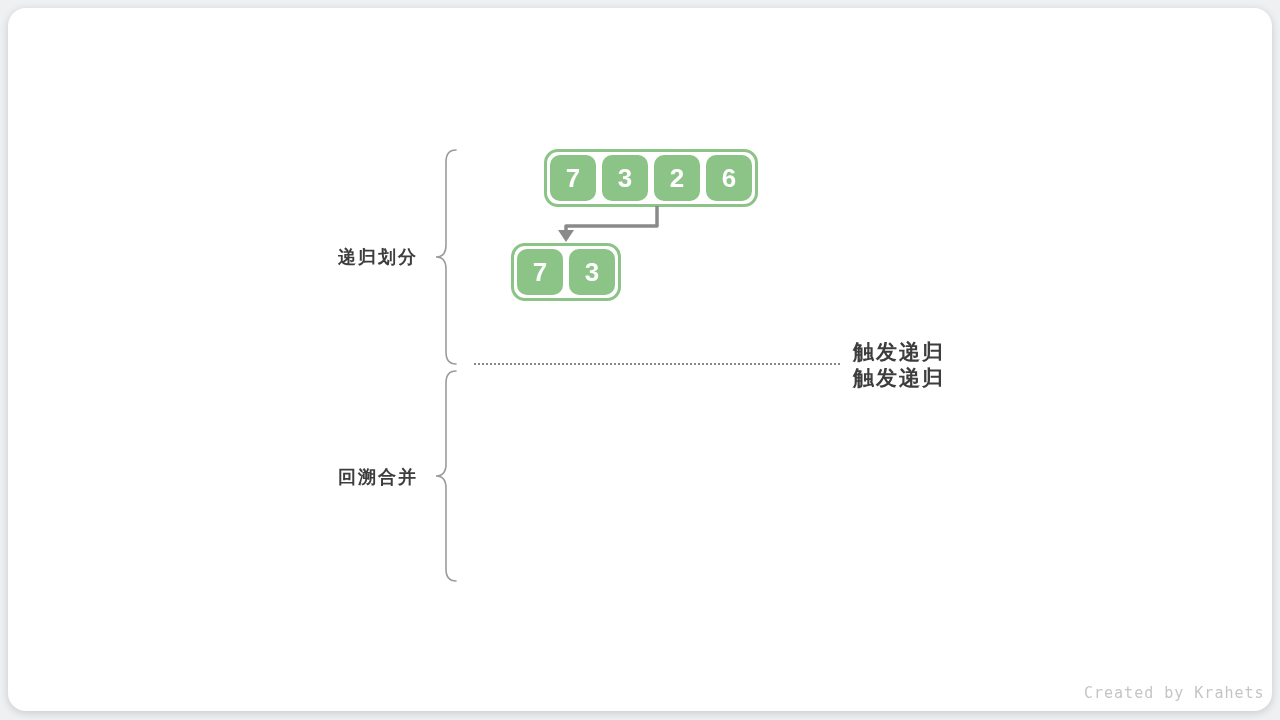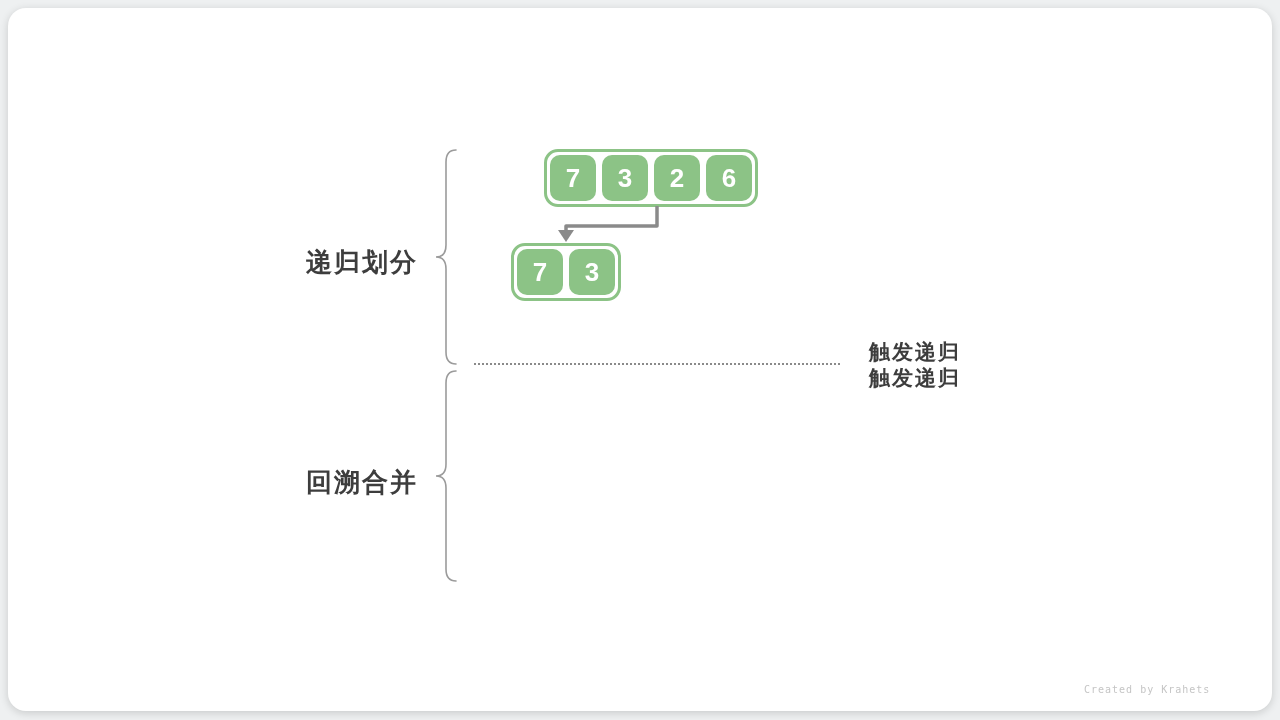--- a/index.html
+++ b/index.html
@@ -18,21 +18,21 @@
     box-shadow: 0 2px 8px rgba(0,0,0,0.16);
   }
   .abs { position: absolute; }
 
   
   .phase-label {
     position: absolute;
     left: 290px;
     width: 120px;
     text-align: right;
-    font-size: 26px;
+    font-size: 18px;
     font-weight: 700;
     letter-spacing: 2px;
     color: #3d3d3d;
     white-space: nowrap;
   }
 
   
   .array {
     position: absolute;
     display: flex;
@@ -65,28 +65,27 @@
   
   .annotation {
     position: absolute;
     left: 845px; top: 331px;
     font-size: 21px;
     font-weight: 700;
     line-height: 26px;
     letter-spacing: 2px;
     color: #3d3d3d;
     white-space: nowrap;
-    margin-left: 16px;
   }
 
   .watermark {
     position: absolute;
     left: 1076px; top: 676px;
     font-family: "DejaVu Sans Mono", "Liberation Mono", monospace;
-    font-size: 10px;
+    font-size: 15px;
     letter-spacing: 1px;
     color: #c5c5c5;
     white-space: nowrap;
   }
 
   svg { display: block; overflow: visible; }
 </style>
 </head>
 <body>
 

